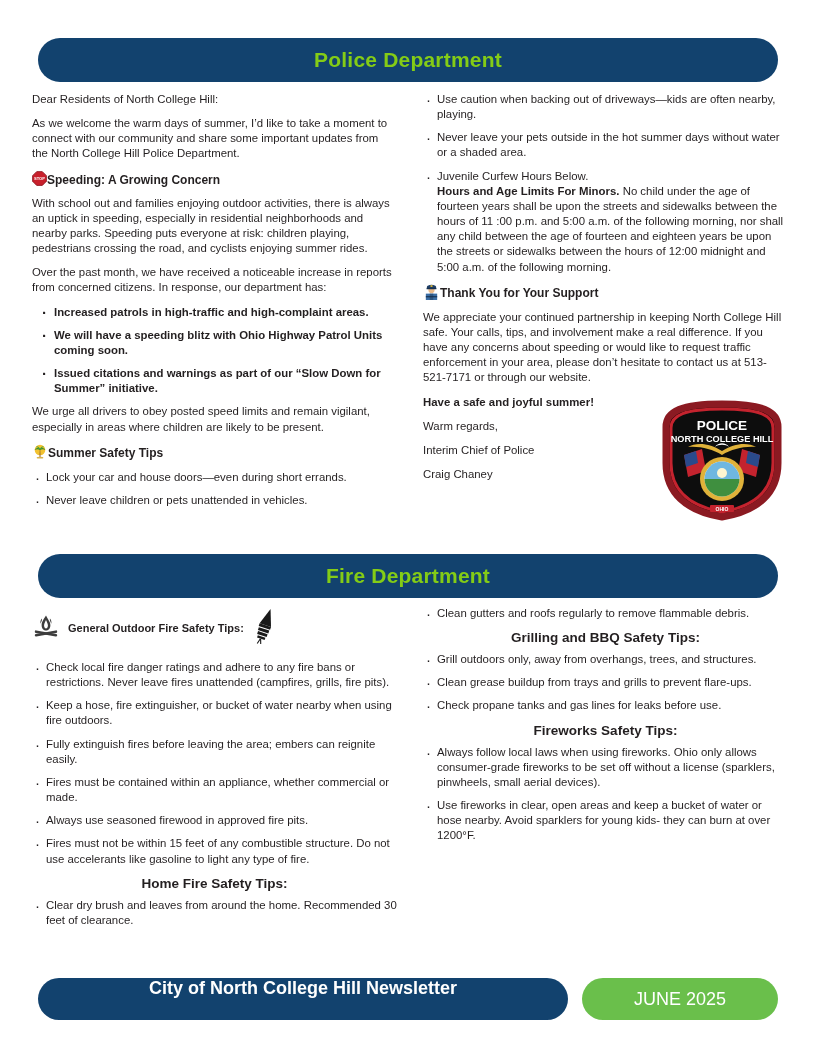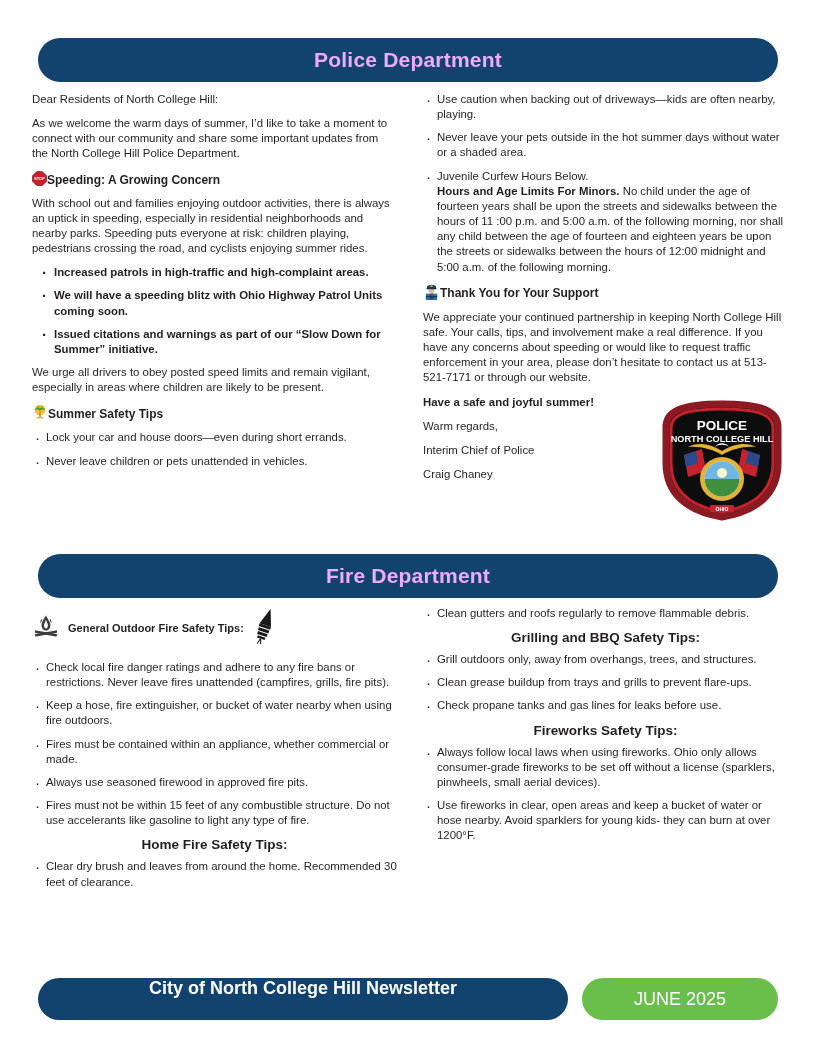--- a/index.html
+++ b/index.html
@@ -9,21 +9,21 @@
     font-family:"Liberation Sans", sans-serif;
     color:#231f20;
     position:relative;
     overflow:hidden;
   }
   .page { width:816px; height:1056px; padding:0; position:relative; }
 
   
   .banner{
     background:#12426E;
-    color:#f0abfc;
+    color:#84cc16;
     border-radius:26px;
     height:44px;
     display:flex;
     align-items:center;
     justify-content:center;
     font-size:21px;
     font-weight:bold;
     letter-spacing:.2px;
   }
   .banner.police{ position:absolute; left:38px; top:38px; width:740px; }
@@ -101,20 +101,21 @@
         <span class="ico">
           <svg width="15" height="15" viewBox="0 0 24 24">
             <polygon points="7.5,1 16.5,1 23,7.5 23,16.5 16.5,23 7.5,23 1,16.5 1,7.5" fill="#C8202C" stroke="#8d1620" stroke-width="1.4"></polygon>
             <text x="12" y="15" font-size="6.5" font-family="Liberation Sans, sans-serif" font-weight="bold" fill="#fff" text-anchor="middle">STOP</text>
           </svg>
         </span>
         <span>Speeding: A Growing Concern</span>
       </div>
 
       <p>With school out and families enjoying outdoor activities, there is always an uptick in speeding, especially in residential neighborhoods and nearby parks. Speeding puts everyone at risk: children playing, pedestrians crossing the road, and cyclists enjoying summer rides.</p>
+      <p>Over the past month, we have received a noticeable increase in reports from concerned citizens. In response, our department has:</p>
 
       <ul class="bold">
         <li>Increased patrols in high-traffic and high-complaint areas.</li>
         <li>We will have a speeding blitz with Ohio Highway Patrol Units coming soon.</li>
         <li>Issued citations and warnings as part of our “Slow Down for Summer” initiative.</li>
       </ul>
 
       <p>We urge all drivers to obey posted speed limits and remain vigilant, especially in areas where children are likely to be present.</p>
 
       <div class="sub">
@@ -226,20 +227,21 @@
               <rect x="9" y="31" width="8" height="2.5" fill="#1a1a1a"></rect>
               <path d="M12.5 33.5 L11 39 M12.8 33.5 L14.5 38.5" stroke="#1a1a1a" stroke-width="1.1" fill="none"></path>
             </g>
           </svg>
         </span>
       </div>
 
       <ul>
         <li>Check local fire danger ratings and adhere to any fire bans or restrictions. Never leave fires unattended (campfires, grills, fire pits).</li>
         <li>Keep a hose, fire extinguisher, or bucket of water nearby when using fire outdoors.</li>
+        <li>Fully extinguish fires before leaving the area; embers can reignite easily.</li>
         <li>Fires must be contained within an appliance, whether commercial or made.</li>
         <li>Always use seasoned firewood in approved fire pits.</li>
         <li>Fires must not be within 15 feet of any combustible structure. Do not use accelerants like gasoline to light any type of fire.</li>
       </ul>
 
       <div class="center-sub">Home Fire Safety Tips:</div>
 
       <ul>
         <li>Clear dry brush and leaves from around the home. Recommended 30 feet of clearance.</li>
       </ul>

